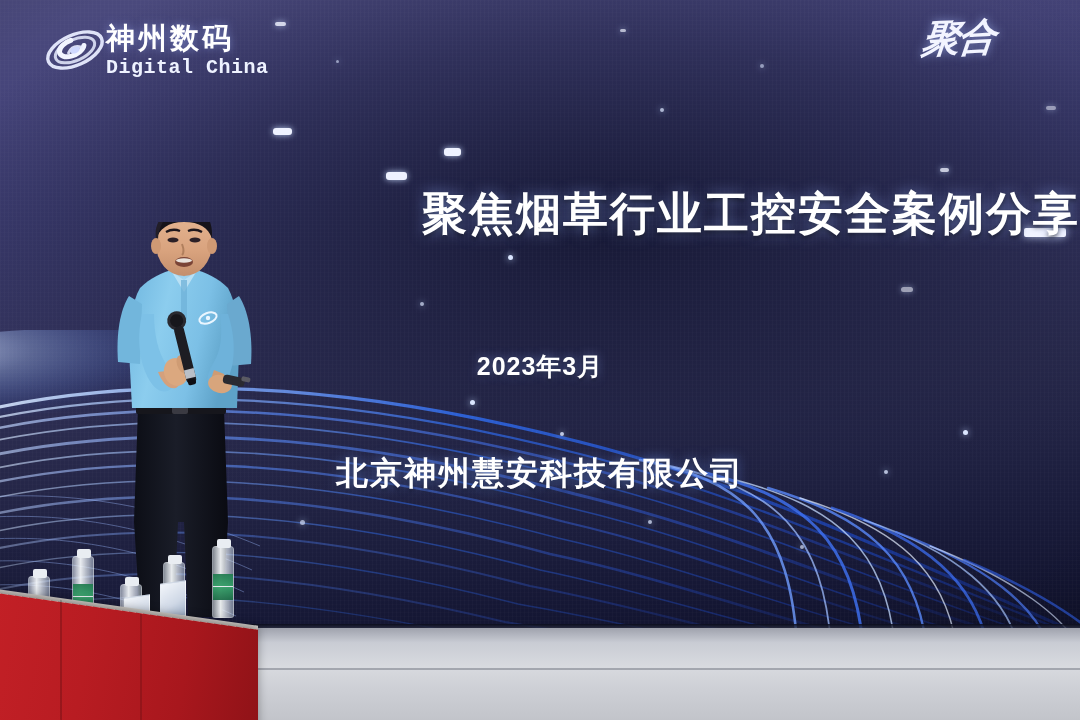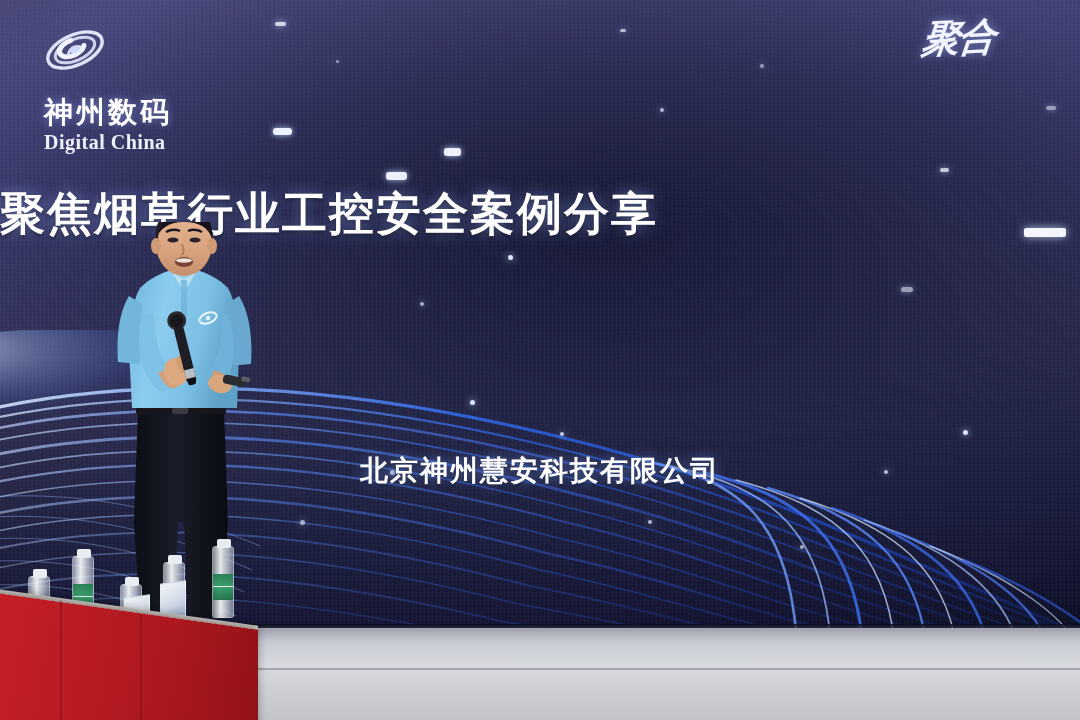--- a/index.html
+++ b/index.html
@@ -36,50 +36,50 @@
   #streaks svg{ display:block; }
 
   
   .dash{ position:absolute; background:#eef2ff; border-radius:3px;
          box-shadow:0 0 6px rgba(200,220,255,.85); }
   .spark{ position:absolute; background:#dbe6ff; border-radius:50%;
           box-shadow:0 0 7px rgba(190,215,255,.95); }
 
   
   #slide-title{
-    position:absolute; left:0; right:0; top:184px; text-align:left;
+    position:absolute; left:0; right:0; top:184px; text-align:right;
     font-size:45px; font-weight:bold; letter-spacing:2px; color:#ffffff;
     text-shadow:0 0 14px rgba(150,175,255,.55), 0 2px 5px rgba(0,0,0,.75);
     white-space:nowrap;
   }
   #slide-date{
     position:absolute; left:0; right:0; top:350px; text-align:center;
     font-size:25px; font-weight:bold; color:#ffffff; letter-spacing:1px;
     text-shadow:0 0 10px rgba(150,175,255,.5), 0 2px 4px rgba(0,0,0,.6);
   }
   #slide-company{
     position:absolute; left:0; right:0; top:452px; text-align:center;
-    font-size:28px; font-weight:bold; color:#ffffff; letter-spacing:2px;
+    font-size:32px; font-weight:bold; color:#ffffff; letter-spacing:2px;
     text-shadow:0 0 12px rgba(120,160,255,.6), 0 2px 4px rgba(0,0,0,.55);
   }
   
   #ghost-text{
     position:absolute; left:0; right:0; top:258px; text-align:center;
     font-size:34px; font-weight:bold; letter-spacing:4px;
     color:rgba(210,218,255,.085); white-space:nowrap; pointer-events:none;
   }
 
   
-  #logo-left{ position:absolute; left:44px; top:22px; display:flex; align-items:flex-start; gap:20px;flex-direction:column; }
+  #logo-left{ position:absolute; left:44px; top:22px; display:flex; align-items:flex-end; gap:0; }
   #logo-mark{ width:62px; height:56px; }
   #logo-wordmark{ display:flex; flex-direction:column; line-height:1; }
   #logo-cn{ font-size:29px; font-weight:bold; color:#ffffff; letter-spacing:3px;
             text-shadow:0 0 8px rgba(160,180,255,.5); }
   #logo-en{ font-size:20px; font-weight:bold; color:#eef2ff; letter-spacing:.5px;
-            margin-top:5px; font-family:Liberation Serif, serif; }
+            margin-top:5px; font-family:Liberation Mono, monospace; }
 
   #logo-right{ position:absolute; right:22px; top:20px; text-align:right; }
   #brand-cal{ font-size:38px; font-weight:bold; color:#f2f4ff; line-height:.95;
               font-family:"Liberation Serif", serif; font-style:italic;
               letter-spacing:-2px; text-shadow:0 0 9px rgba(170,190,255,.55);
               transform:skewX(-8deg) rotate(-3deg); margin-right:64px; }
   #brand-sub{ font-size:26px; color:#ffffff; letter-spacing:3px; margin-top:4px;
               text-shadow:0 0 8px rgba(160,185,255,.55); }
 
   
@@ -247,20 +247,21 @@
       </span>
     </div>
 
     <div id="logo-right">
       <div id="brand-cal">聚合</div>
     </div>
 
     <div id="marker-right"></div>
 
     <div id="slide-title">聚焦烟草行业工控安全案例分享</div>
+    <div id="slide-date">2023年3月</div>
     <div id="slide-company">北京神州慧安科技有限公司</div>
   </div>
 
   <div id="screen-bottom-edge"></div>
 
   <div id="stage-floor"></div>
   <div id="floor-seam"></div>
 
   <div id="presenter">
     <svg width="180" height="410" viewBox="0 0 180 410" xmlns="http://www.w3.org/2000/svg">

